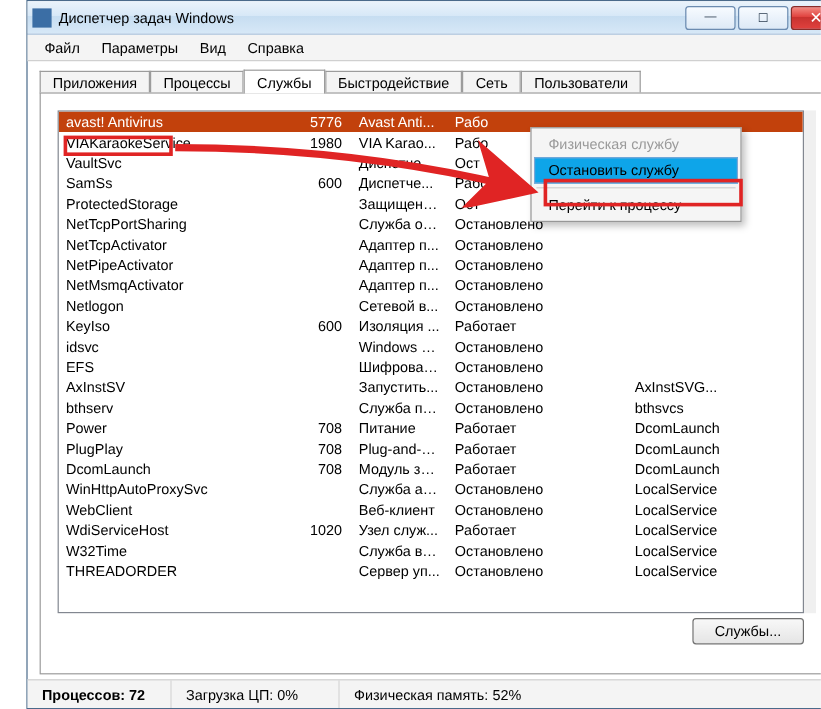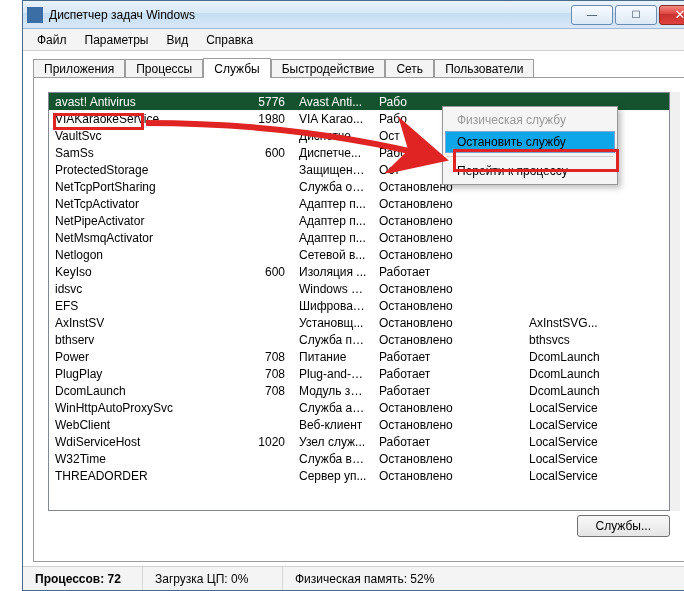--- a/index.html
+++ b/index.html
@@ -83,21 +83,21 @@
   }
   .hcell.sorted { background:#eaf2fb; }
   .sortarrow { margin-left:auto; font-size:8px; color:#5a7aa0; }
   .col-name { width:202px; }
   .col-id   { width:42px; justify-content:flex-end; padding-right:8px; }
   .col-desc { width:80px; }
   .col-state{ width:150px; }
   .col-group{ width:92px; }
   .rows { overflow:hidden; }
   .row { display:flex; height:17px; align-items:center; }
-  .row.sel { background:#14532d; color:#fff; }
+  .row.sel { background:#c2410c; color:#fff; }
   .cell {
     padding:0 6px; font-size:12px;
     overflow:hidden; white-space:nowrap; text-overflow:ellipsis;
   }
   .cell.col-id { text-align:right; padding-right:8px; }
   .scrollbar {
     position:absolute; top:14px; bottom:50px; right:14px; width:10px;
     background:#f0f0f0;
   }
   .btnrow { position:absolute; bottom:24px; right:24px; }
@@ -254,21 +254,21 @@
             <div class="row">
               <div class="cell col-name">EFS</div>
               <div class="cell col-id"></div>
               <div class="cell col-desc">Шифрован...</div>
               <div class="cell col-state">Остановлено</div>
               <div class="cell col-group"></div>
             </div>
             <div class="row">
               <div class="cell col-name">AxInstSV</div>
               <div class="cell col-id"></div>
-              <div class="cell col-desc">Установщ...</div>
+              <div class="cell col-desc">Запустить...</div>
               <div class="cell col-state">Остановлено</div>
               <div class="cell col-group">AxInstSVG...</div>
             </div>
             <div class="row">
               <div class="cell col-name">bthserv</div>
               <div class="cell col-id"></div>
               <div class="cell col-desc">Служба по...</div>
               <div class="cell col-state">Остановлено</div>
               <div class="cell col-group">bthsvcs</div>
             </div>

